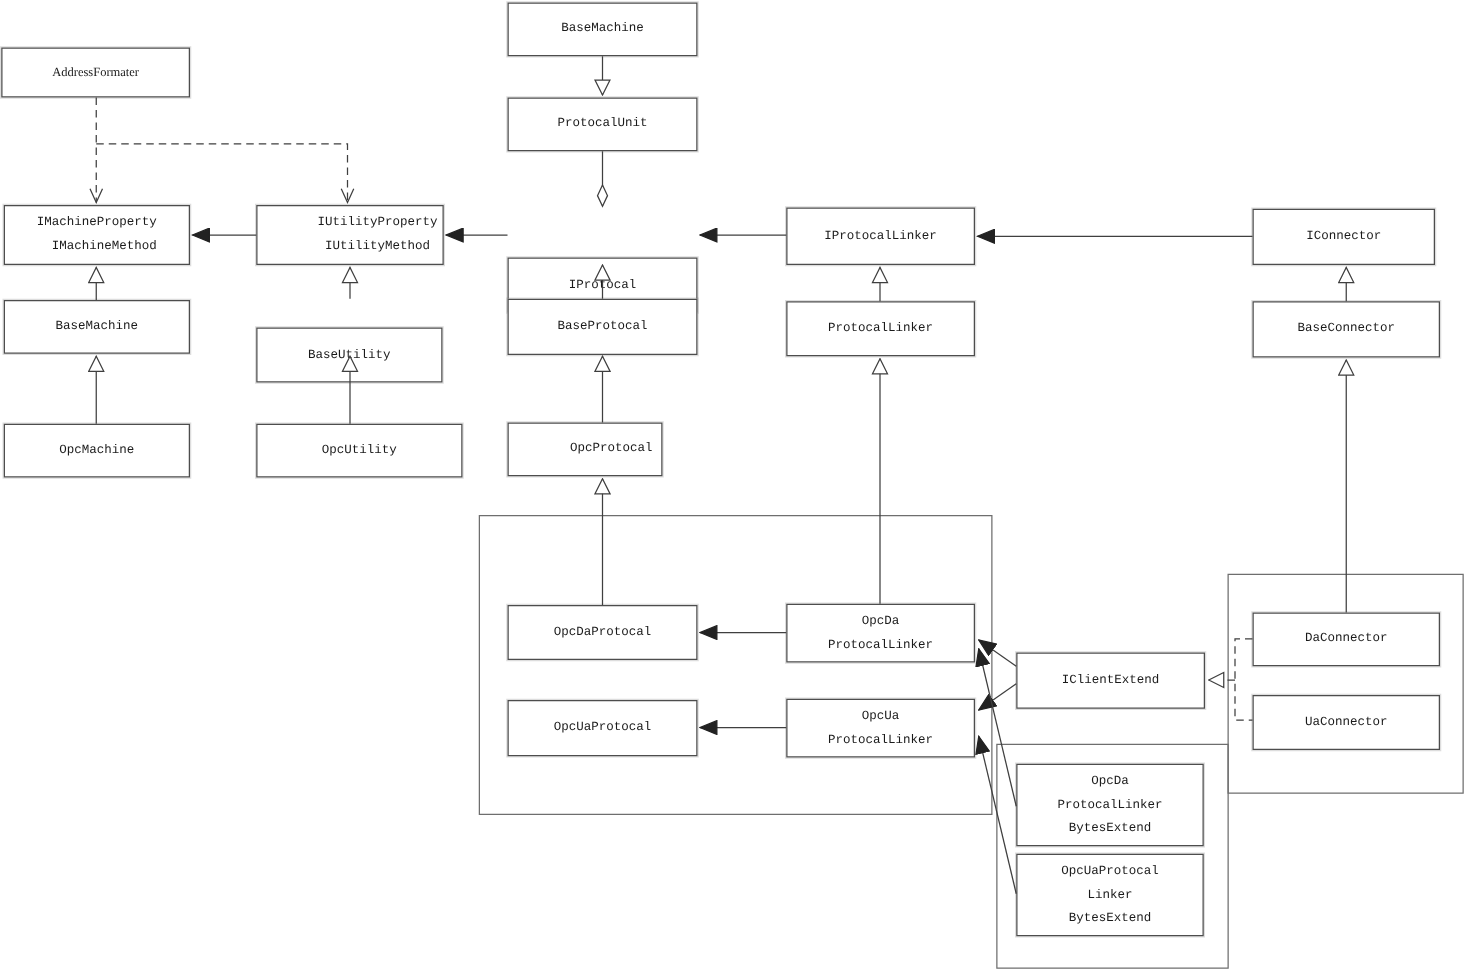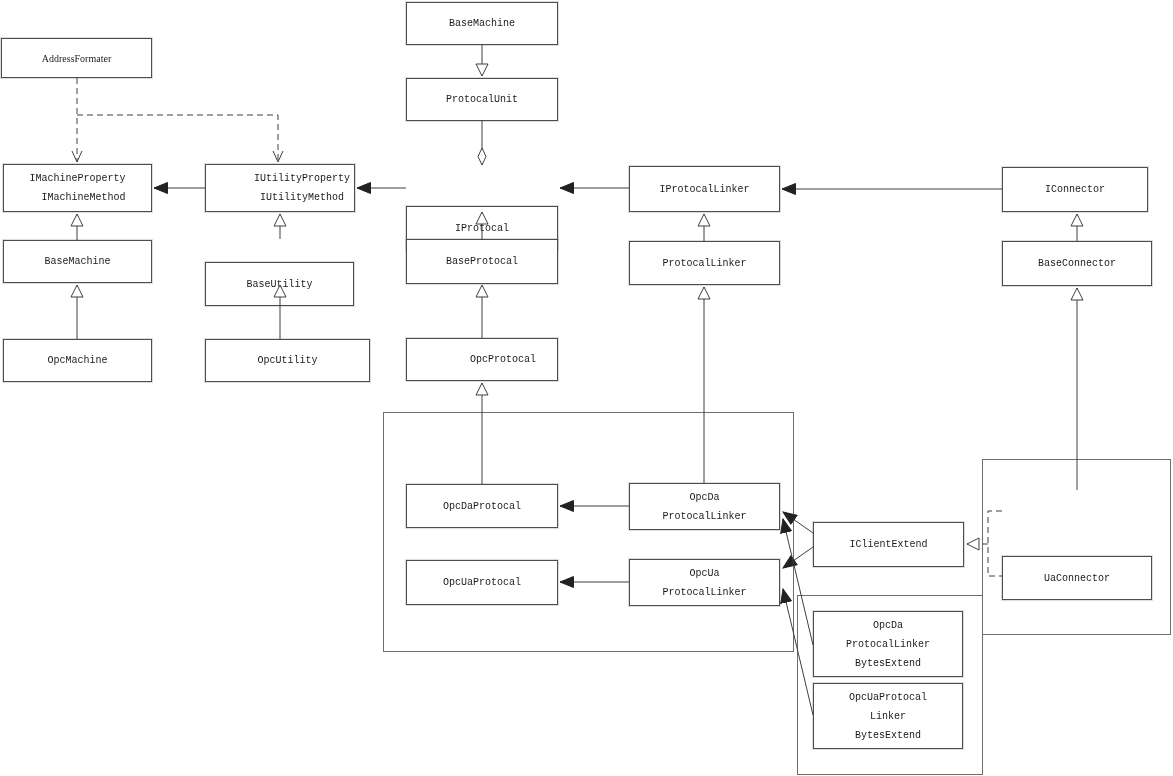--- a/index.html
+++ b/index.html
@@ -60,32 +60,33 @@
   <div class="node" style="left:205px;top:164px;width:150px;height:48px;padding-left:44px;">IUtilityProperty
 IUtilityMethod</div>
   <div class="node" style="left:3px;top:240px;width:149px;height:43px;">BaseMachine</div>
   <div class="node" style="left:3px;top:339px;width:149px;height:43px;">OpcMachine</div>
   <div class="node" style="left:205px;top:234px;width:149px;height:44px;margin-top:28px;">BaseUtility</div>
   <div class="node" style="left:205px;top:339px;width:165px;height:43px;">OpcUtility</div>
   <div class="node" style="left:406px;top:2px;width:152px;height:43px;">BaseMachine</div>
   <div class="node" style="left:406px;top:78px;width:152px;height:43px;">ProtocalUnit</div>
   <div class="node" style="left:406px;top:166px;width:152px;height:44px;margin-top:40px;">IProtocal</div>
   <div class="node" style="left:406px;top:239px;width:152px;height:45px;">BaseProtocal</div>
-  <div class="node" style="left:406px;top:338px;width:152px;height:43px;padding-left:42px;">OpcProtocal</div>
+  <div class="node" style="left:406px;top:338px;width:124px;height:43px;padding-left:42px;">OpcProtocal</div>
   <div class="node" style="left:629px;top:166px;width:151px;height:46px;">IProtocalLinker</div>
   <div class="node" style="left:629px;top:241px;width:151px;height:44px;">ProtocalLinker</div>
   <div class="node" style="left:1002px;top:167px;width:146px;height:45px;">IConnector</div>
   <div class="node" style="left:1002px;top:241px;width:150px;height:45px;">BaseConnector</div>
   <div class="node" style="left:406px;top:484px;width:152px;height:44px;">OpcDaProtocal</div>
   <div class="node" style="left:629px;top:483px;width:151px;height:47px;">OpcDa
 ProtocalLinker</div>
   <div class="node" style="left:406px;top:560px;width:152px;height:45px;">OpcUaProtocal</div>
   <div class="node" style="left:629px;top:559px;width:151px;height:47px;">OpcUa
 ProtocalLinker</div>
   <div class="node" style="left:813px;top:522px;width:151px;height:45px;">IClientExtend</div>
+  <div class="node" style="left:1002px;top:490px;width:150px;height:43px;">DaConnector</div>
   <div class="node" style="left:1002px;top:556px;width:150px;height:44px;">UaConnector</div>
   <div class="node" style="left:813px;top:611px;width:150px;height:66px;">OpcDa
 ProtocalLinker
 BytesExtend</div>
   <div class="node" style="left:813px;top:683px;width:150px;height:66px;">OpcUaProtocal
 Linker
 BytesExtend</div>
 
   <svg class="edges" width="1173" height="776" viewBox="0 0 1173 776" xmlns="http://www.w3.org/2000/svg">
     <defs>

